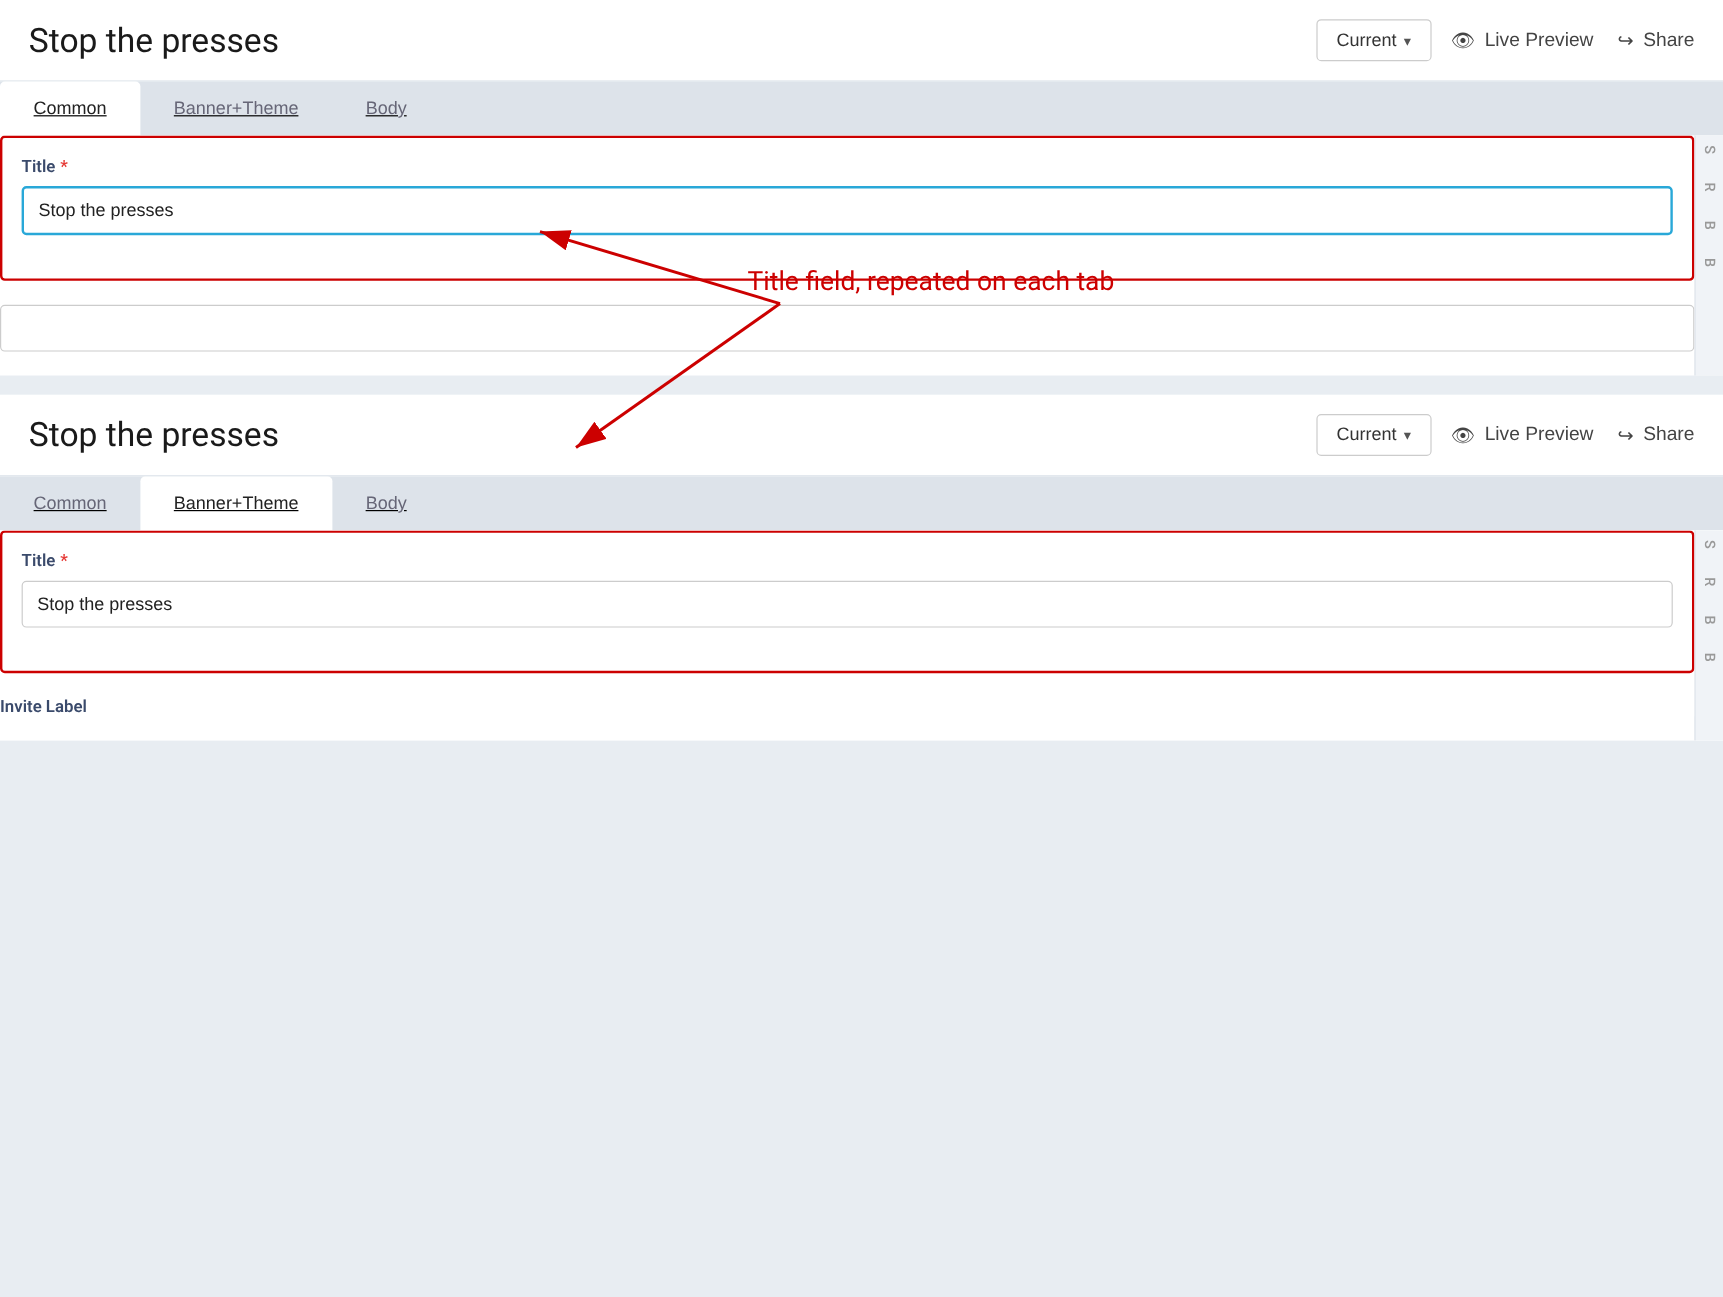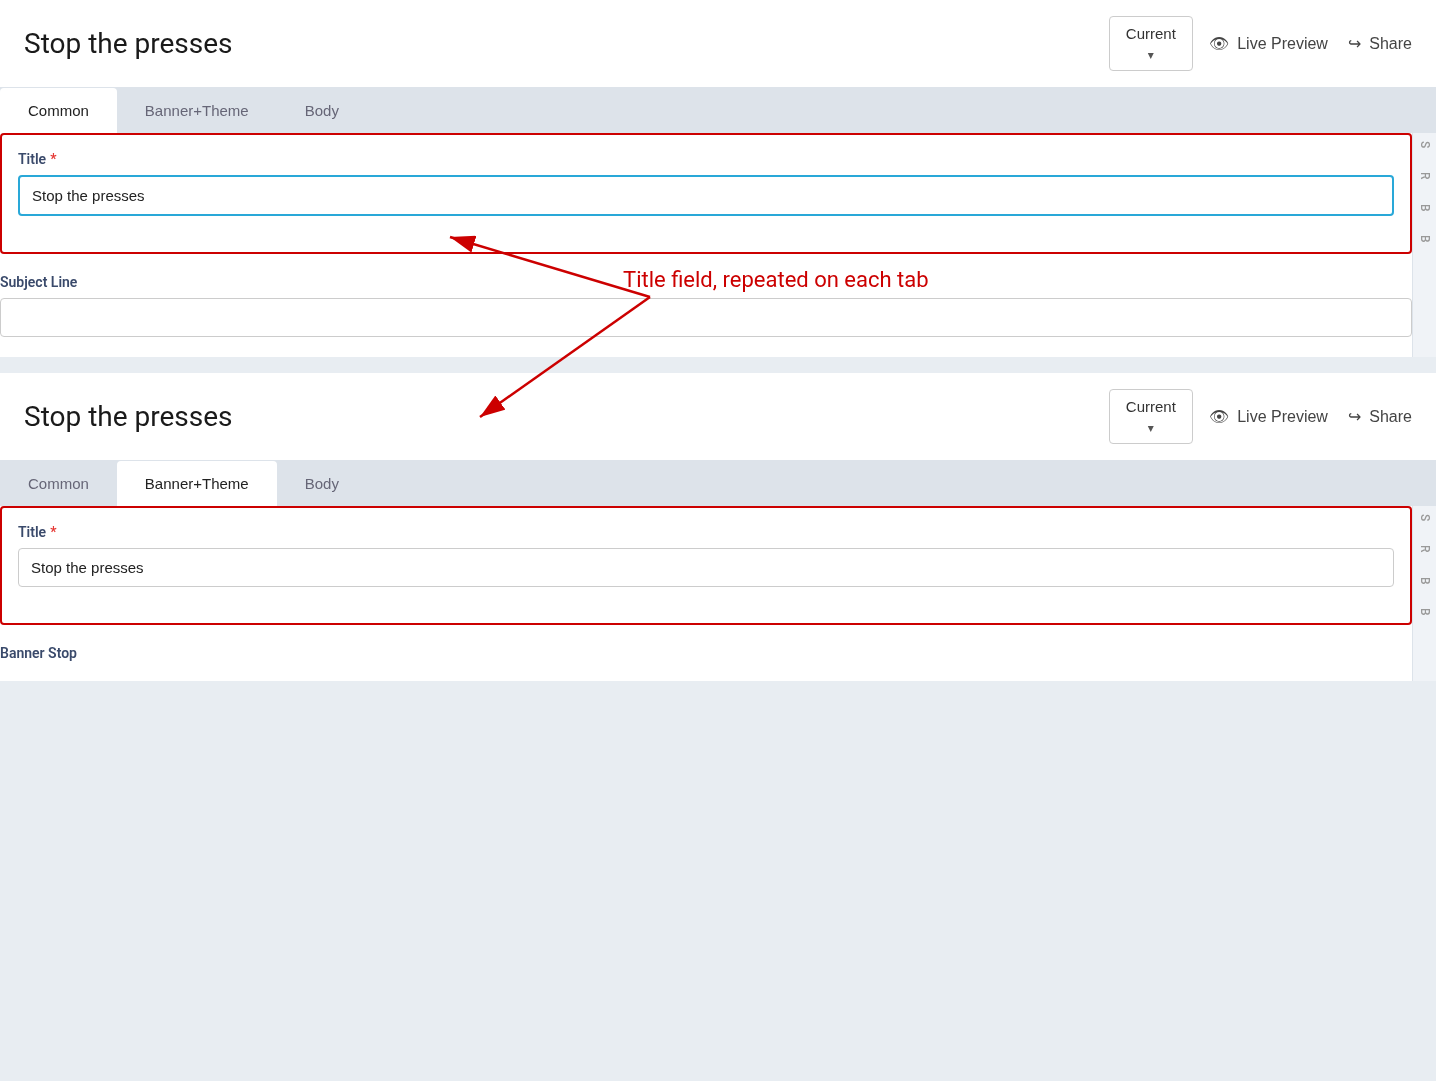--- a/index.html
+++ b/index.html
@@ -36,21 +36,20 @@
       display: flex;
       align-items: center;
       gap: 6px;
       padding: 8px 16px;
       border: 1px solid #ccc;
       border-radius: 4px;
       background: #fff;
       font-size: 15px;
       color: #333;
       cursor: pointer;
-      flex-direction: column;
     }
 
     .version-dropdown .chevron {
       font-size: 12px;
       color: #555;
     }
 
     .header-actions {
       display: flex;
       align-items: center;
@@ -78,20 +77,21 @@
       cursor: pointer;
       background: none;
       border: none;
     }
 
     
     .tabs-bar {
       display: flex;
       background: #dde3ea;
       padding: 0;
+      text-decoration: underline;
     }
 
     .tab {
       padding: 14px 28px;
       font-size: 15px;
       color: #667;
       cursor: pointer;
       border: none;
       background: transparent;
       position: relative;
@@ -265,23 +265,20 @@
             <div class="field-group">
               <div class="field-label">
                 <span>Title</span>
                 <span class="required">*</span>
               </div>
               <input class="field-input-active" type="text" value="Stop the presses" style="">
             </div>
           </div>
 
           <div class="field-group">
-            <div class="field-label">
-              <span>Subject Line</span>
-            </div>
             <input class="field-input" type="text" value="" style="">
           </div>
 
         </div>
       </div>
 
       <div class="right-sidebar">
         <span class="sidebar-letter">S</span>
         <span class="sidebar-letter">R</span>
         <span class="sidebar-letter">B</span>
@@ -354,21 +351,21 @@
               <div class="field-label">
                 <span>Title</span>
                 <span class="required">*</span>
               </div>
               <input class="field-input" type="text" value="Stop the presses" style="">
             </div>
           </div>
 
           <div class="field-group">
             <div class="field-label">
-              <span>Banner Stop</span>
+              <span>Invite Label</span>
             </div>
           </div>
 
         </div>
       </div>
 
       <div class="right-sidebar">
         <span class="sidebar-letter">S</span>
         <span class="sidebar-letter">R</span>
         <span class="sidebar-letter">B</span>

